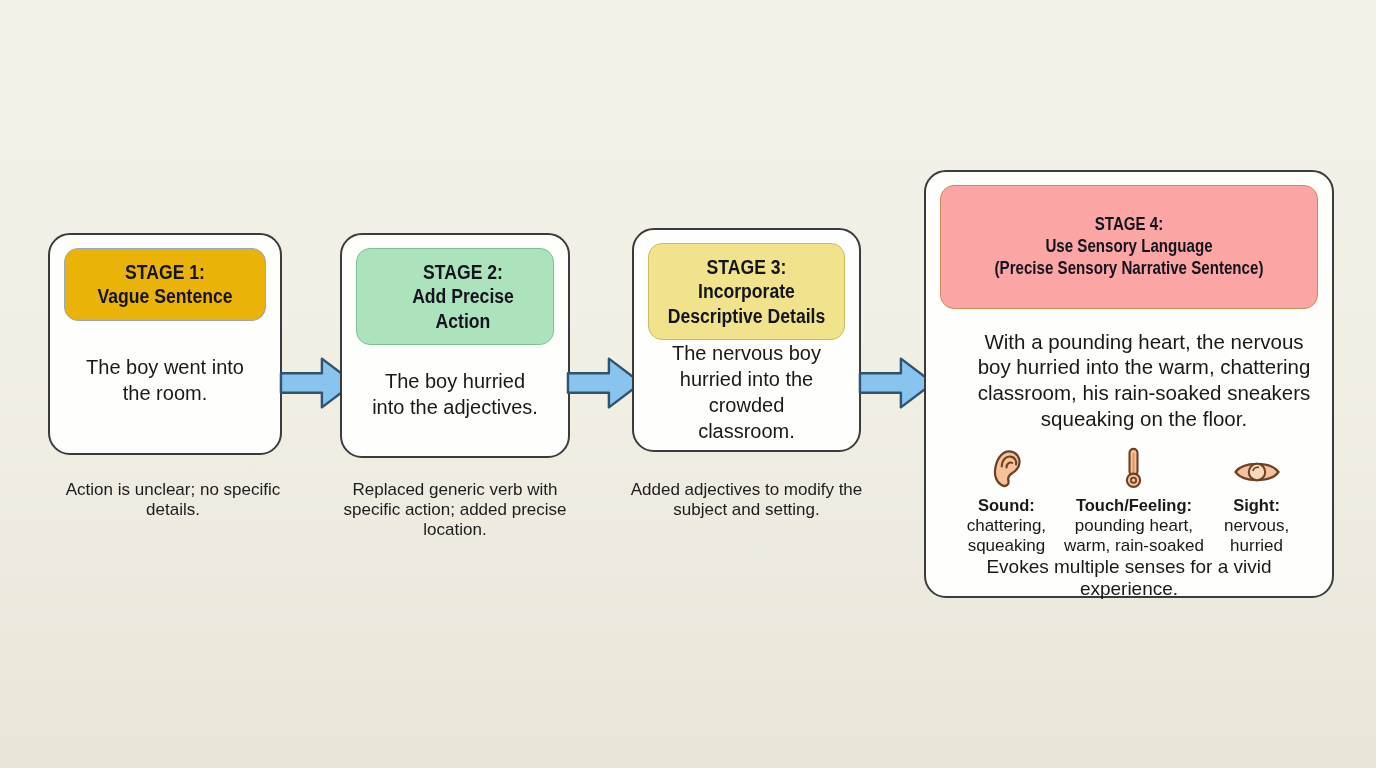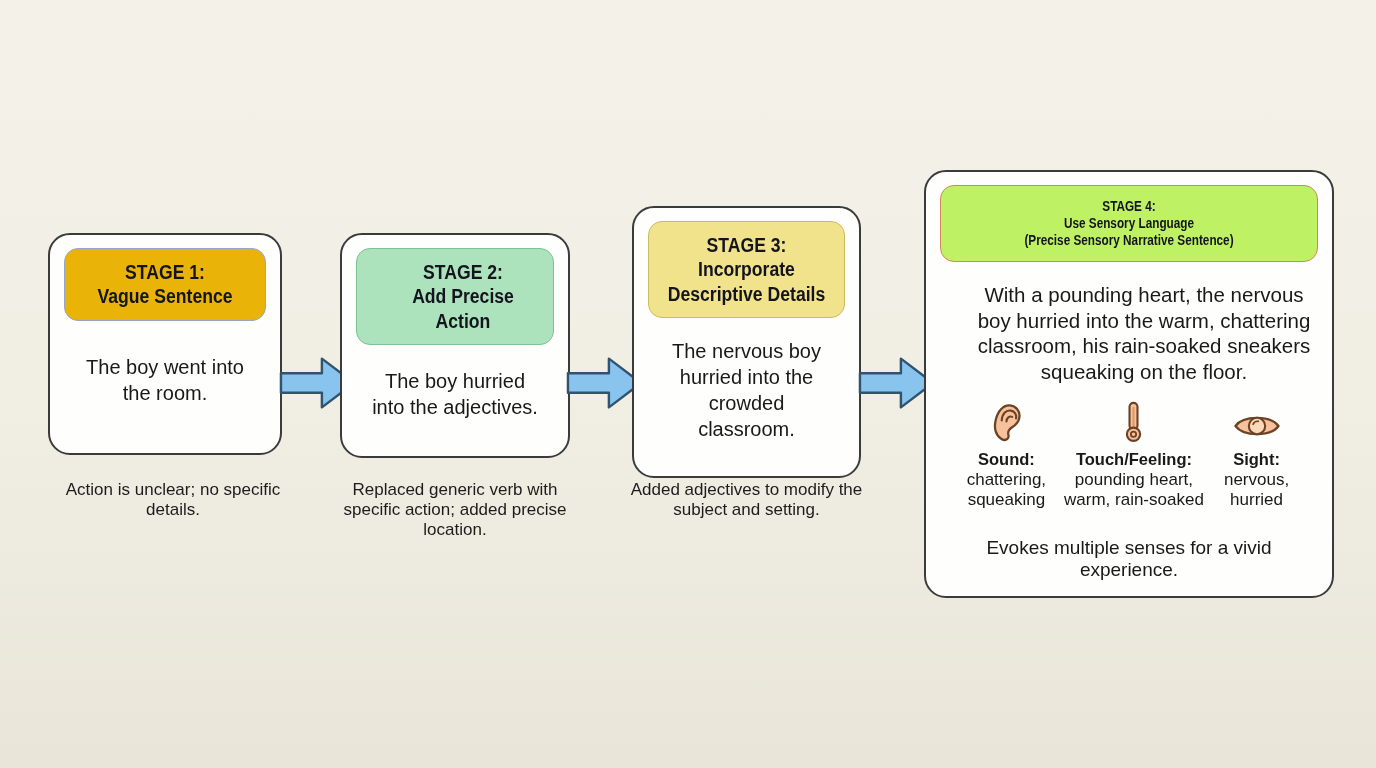--- a/index.html
+++ b/index.html
@@ -17,37 +17,37 @@
     position: absolute;
     background: #fefefc;
     border: 2px solid #3b3b3b;
     border-radius: 22px;
     display: flex;
     flex-direction: column;
     align-items: center;
   }
   .s1 { left: 48px;  top: 233px; width: 234px; height: 222px; }
   .s2 { left: 340px; top: 233px; width: 230px; height: 225px; }
-  .s3 { left: 632px; top: 206px; width: 229px; height: 272px; }
+  .s3 { left: 632px; top: 228px; width: 229px; height: 224px; }
   .s4 { left: 924px; top: 170px; width: 410px; height: 428px; }
   .stage-header {
     margin: 13px 14px 0;
     width: calc(100% - 28px);
     border-radius: 14px;
     padding: 11px 4px;
     text-align: center;
     font-weight: bold;
     font-size: 20px;
     line-height: 1.22;
     color: #14141e;
   }
   .h1 { background: #eab308; border: 1.5px solid #94a5d0; }
   .h2 { background: #ace3bd; border: 1.5px solid #7fc094; padding-left: 20px; }
   .h3 { background: #f1e28c; border: 1.5px solid #ccbb60; }
-  .h4 { background: #bef264; border: 1.5px solid #d18a55; font-size: 14px; padding: 12px 2px; }
+  .h4 { background: #fca5a5; border: 1.5px solid #d18a55; font-size: 18px; padding: 28px 2px; }
   .condense { transform: scaleX(0.88); transform-origin: 50% 50%; }
   .condense-more { transform: scaleX(0.84); transform-origin: 50% 50%; }
   .stage-body {
     flex: 1;
     display: flex;
     align-items: center;
     justify-content: center;
     text-align: center;
     font-size: 20px;
     line-height: 1.3;

